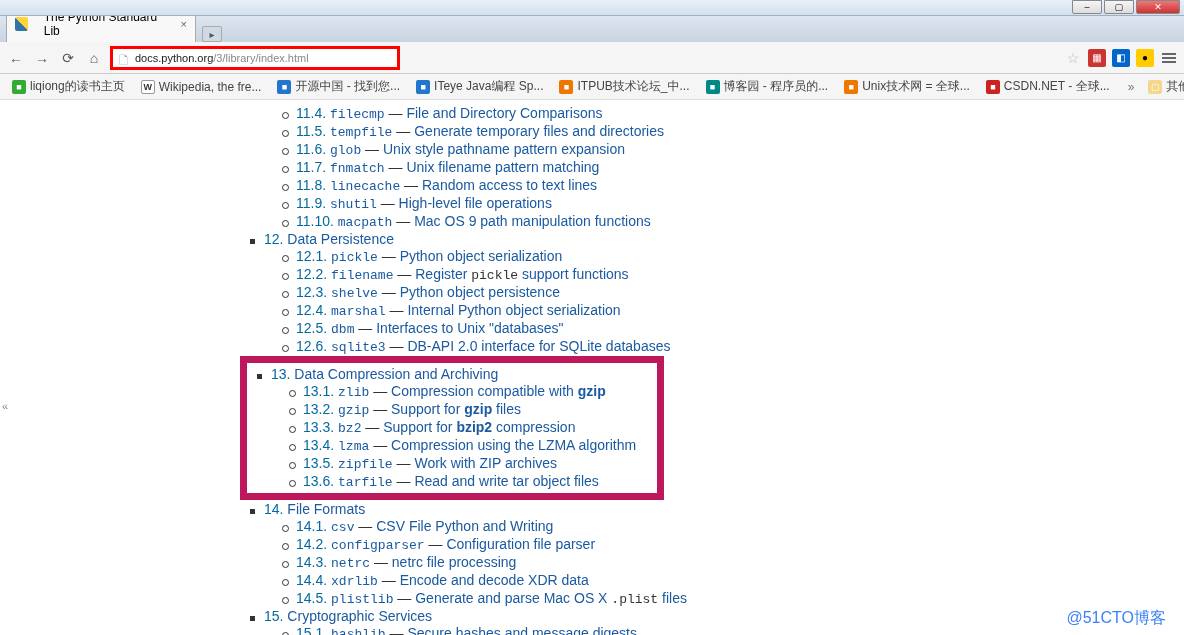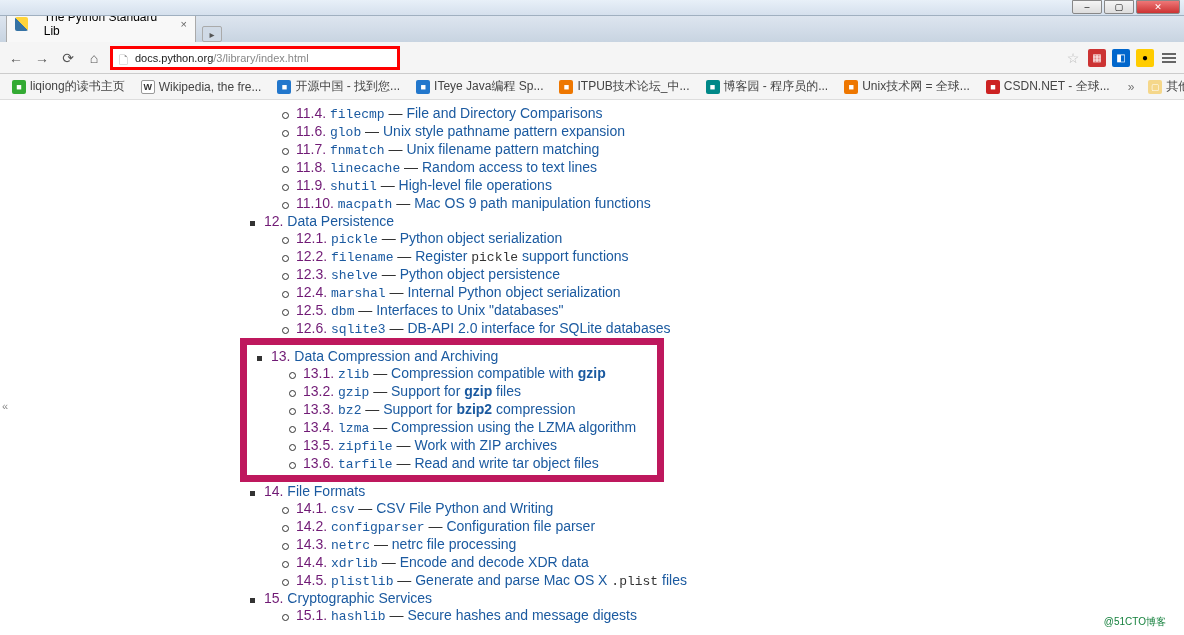--- a/index.html
+++ b/index.html
@@ -55,30 +55,30 @@
 .content-wrap { margin-left: 210px; padding-top: 4px; font-family: "Lucida Grande", Arial, sans-serif; font-size: 14px; color: #333; }
 .sidebar-collapse { position:absolute; left:2px; top:300px; color:#888; font-size:11px; }
 
 ul.toc { list-style: none; }
 ul.toc > li { position: relative; padding-left: 18px; margin: 1px 0; }
 ul.toc > li::before { content: ""; position:absolute; left:4px; top:8px; width:5px; height:5px; background:#333; border-radius:50%; }
 ul.toc.sub > li::before { width:5px; height:5px; background:#fff; border:1px solid #333; border-radius:50%; top:7px; }
 ul.toc > li.square::before { border-radius:0; transform:none; background:#333; width:5px; height:5px; }
 
 .link { color: #1b5aa0; text-decoration: none; }
-.num { color: #701a75; }
+.num { color: #0369a1; }
 .mod { font-family: "Courier New", monospace; font-size: 13px; color: #1b5aa0; }
 .dash { color: #333; }
 .desc { color: #1b5aa0; }
 .strong { font-weight: bold; }
 .plain { font-family: "Courier New", monospace; font-size: 13px; color: #333; }
 
 .highlight-box { border: 7px solid #be185d; padding: 2px 0; margin-left: -6px; }
 
-.watermark { position: absolute; right: 18px; bottom: 6px; color: #15803d; font-size: 10px; }
+.watermark { position: absolute; right: 18px; bottom: 6px; color: #3b82f6; font-size: 16px; }
 </style>
 </head>
 <body>
 
 <div class="window-chrome">
   <div class="window-buttons">
     <div class="wbtn">–</div>
     <div class="wbtn">▢</div>
     <div class="wbtn close">✕</div>
   </div>
@@ -162,20 +162,21 @@
     <span>其他书</span>
   </div>
 </div>
 
 <div class="page">
   <div class="sidebar-collapse">«</div>
   <div class="content-wrap">
 
     <ul class="toc sub" id="s11" style="margin-left:68px;">
         <li><a class="link"><span class="num">11.4.</span> <span class="mod">filecmp</span></a> <span class="dash">—</span> <a class="link desc">File and Directory Comparisons</a></li>
+        <li><a class="link"><span class="num">11.5.</span> <span class="mod">tempfile</span></a> <span class="dash">—</span> <a class="link desc">Generate temporary files and directories</a></li>
         <li><a class="link"><span class="num">11.6.</span> <span class="mod">glob</span></a> <span class="dash">—</span> <a class="link desc">Unix style pathname pattern expansion</a></li>
         <li><a class="link"><span class="num">11.7.</span> <span class="mod">fnmatch</span></a> <span class="dash">—</span> <a class="link desc">Unix filename pattern matching</a></li>
         <li><a class="link"><span class="num">11.8.</span> <span class="mod">linecache</span></a> <span class="dash">—</span> <a class="link desc">Random access to text lines</a></li>
         <li><a class="link"><span class="num">11.9.</span> <span class="mod">shutil</span></a> <span class="dash">—</span> <a class="link desc">High-level file operations</a></li>
         <li><a class="link"><span class="num">11.10.</span> <span class="mod">macpath</span></a> <span class="dash">—</span> <a class="link desc">Mac OS 9 path manipulation functions</a></li>
       </ul>
 
     <ul class="toc" style="margin-left:36px;">
       <li class="square">
         <a class="link"><span class="num">12.</span> <span class="desc">Data Persistence</span></a>

